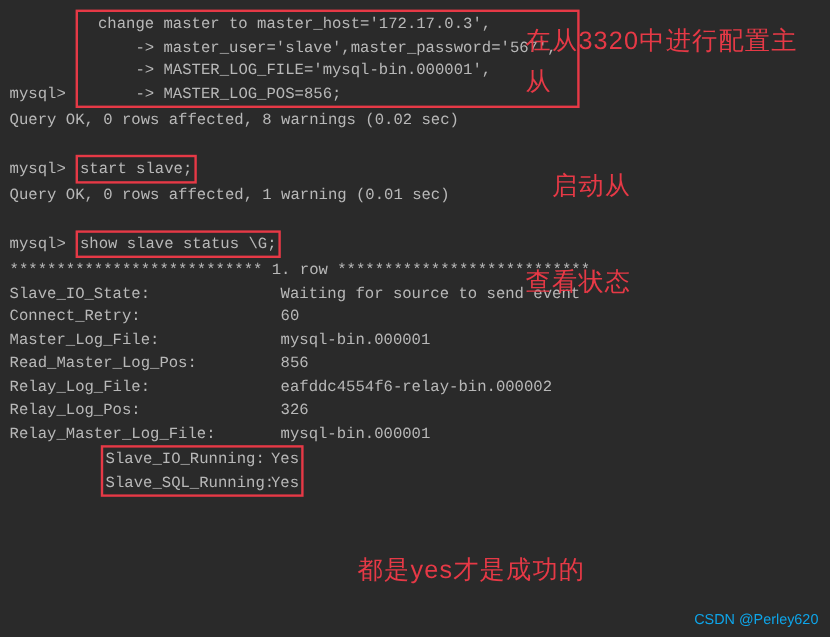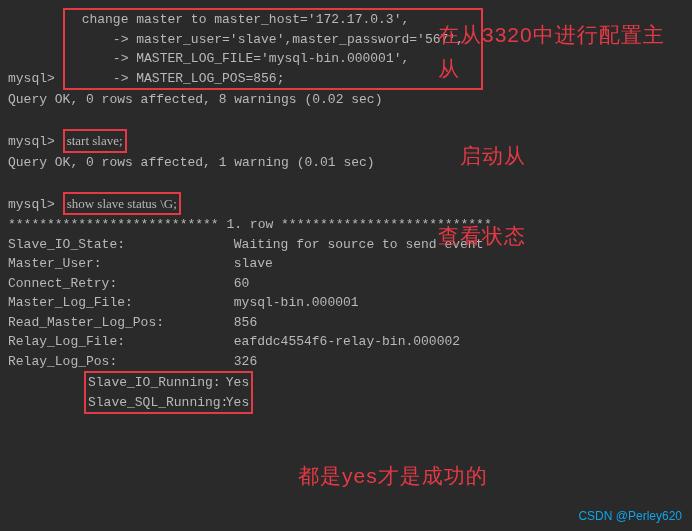--- a/index.html
+++ b/index.html
@@ -11,21 +11,21 @@
       width: 692px;
       height: 531px;
       padding: 10px 0 0 8px;
       position: relative;
       overflow: hidden;
       line-height: 1.5;
     }
     .line { white-space: pre; }
     .box { border: 2px solid #e63946; display: inline-block; position: relative; }
     .box-top { padding: 0 17px; margin-top: -2px; }
-    .box-inline { padding: 0 2px; font-family: Liberation Serif, serif; }
+    .box-inline { padding: 0 2px; }
     .annotation {
       position: absolute;
       color: #e63946;
       font-family: 'Microsoft YaHei', SimHei, sans-serif;
       font-size: 21px;
       font-weight: 400;
       letter-spacing: 1px;
     }
     .status-key { display: inline-block; width: 218px; }
     .status-val { }
@@ -58,26 +58,26 @@
 <div class="line">Query OK, 0 rows affected, 1 warning (0.01 sec)</div>
 <div class="line">&nbsp;</div>
 
 
 <div class="line"><span>mysql&gt;</span> <span class="box box-inline"><span>show slave status \G;</span></span></div>
 <div class="row-line">*************************** 1. row ***************************</div>
 
 
 <div>
   <div class="line"><span class="status-key">Slave_IO_State:</span><span class="status-val"> Waiting for source to send event</span></div>
-  <div class="line"><span class="status-key">Master_User:</span><span class="status-val"> slave</span></div>
   <div class="line"><span class="status-key">Connect_Retry:</span><span class="status-val"> 60</span></div>
   <div class="line"><span class="status-key">Master_Log_File:</span><span class="status-val"> mysql-bin.000001</span></div>
   <div class="line"><span class="status-key">Read_Master_Log_Pos:</span><span class="status-val"> 856</span></div>
   <div class="line"><span class="status-key">Relay_Log_File:</span><span class="status-val"> eafddc4554f6-relay-bin.000002</span></div>
   <div class="line"><span class="status-key">Relay_Log_Pos:</span><span class="status-val"> 326</span></div>
+  <div class="line"><span class="status-key">Relay_Master_Log_File:</span><span class="status-val"> mysql-bin.000001</span></div>
 </div>
 
 
 <div class="box" style="margin-left:76px;padding:0 2px;">
   <div class="line"><span class="status-key" style="width:130px;">Slave_IO_Running:</span><span class="status-val"> Yes</span></div>
   <div class="line"><span class="status-key" style="width:130px;">Slave_SQL_Running:</span><span class="status-val"> Yes</span></div>
 </div>
 
 <div class="line"><span class="status-val"> </span></div>
 

